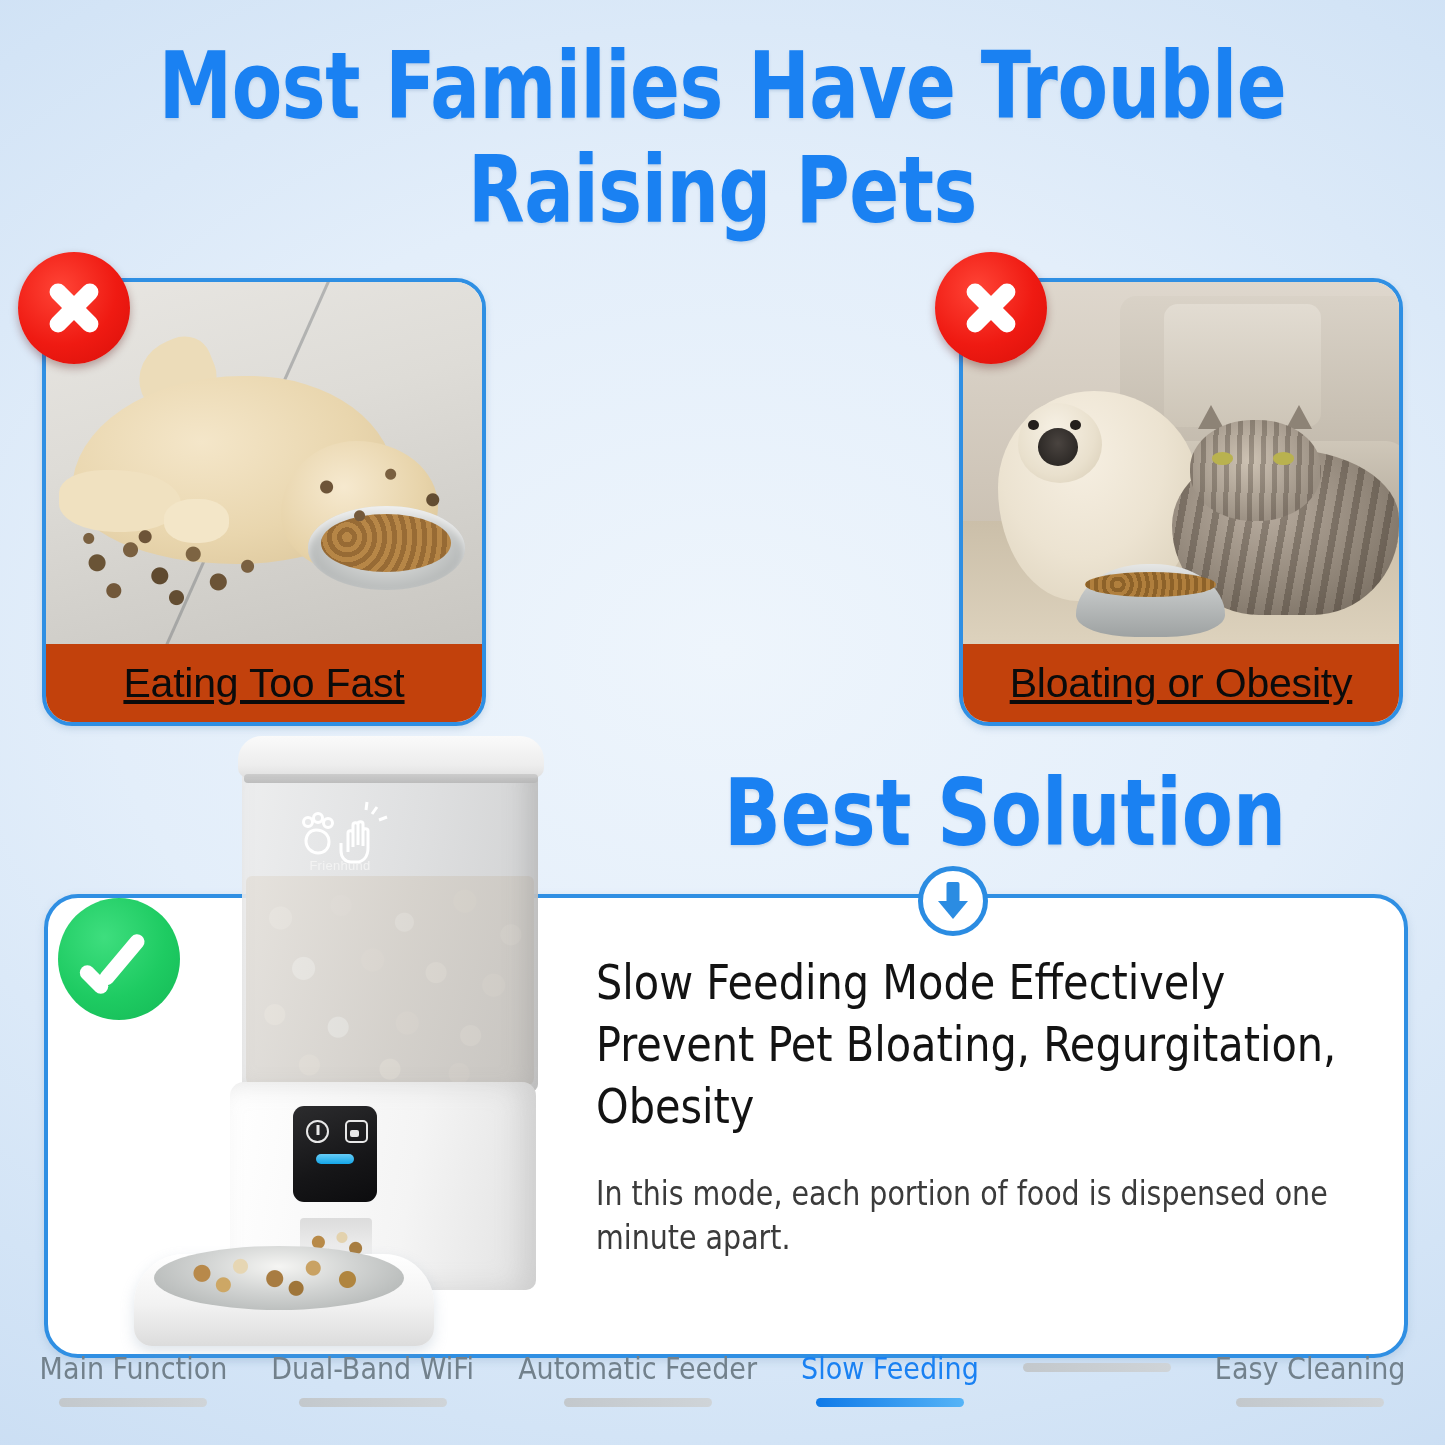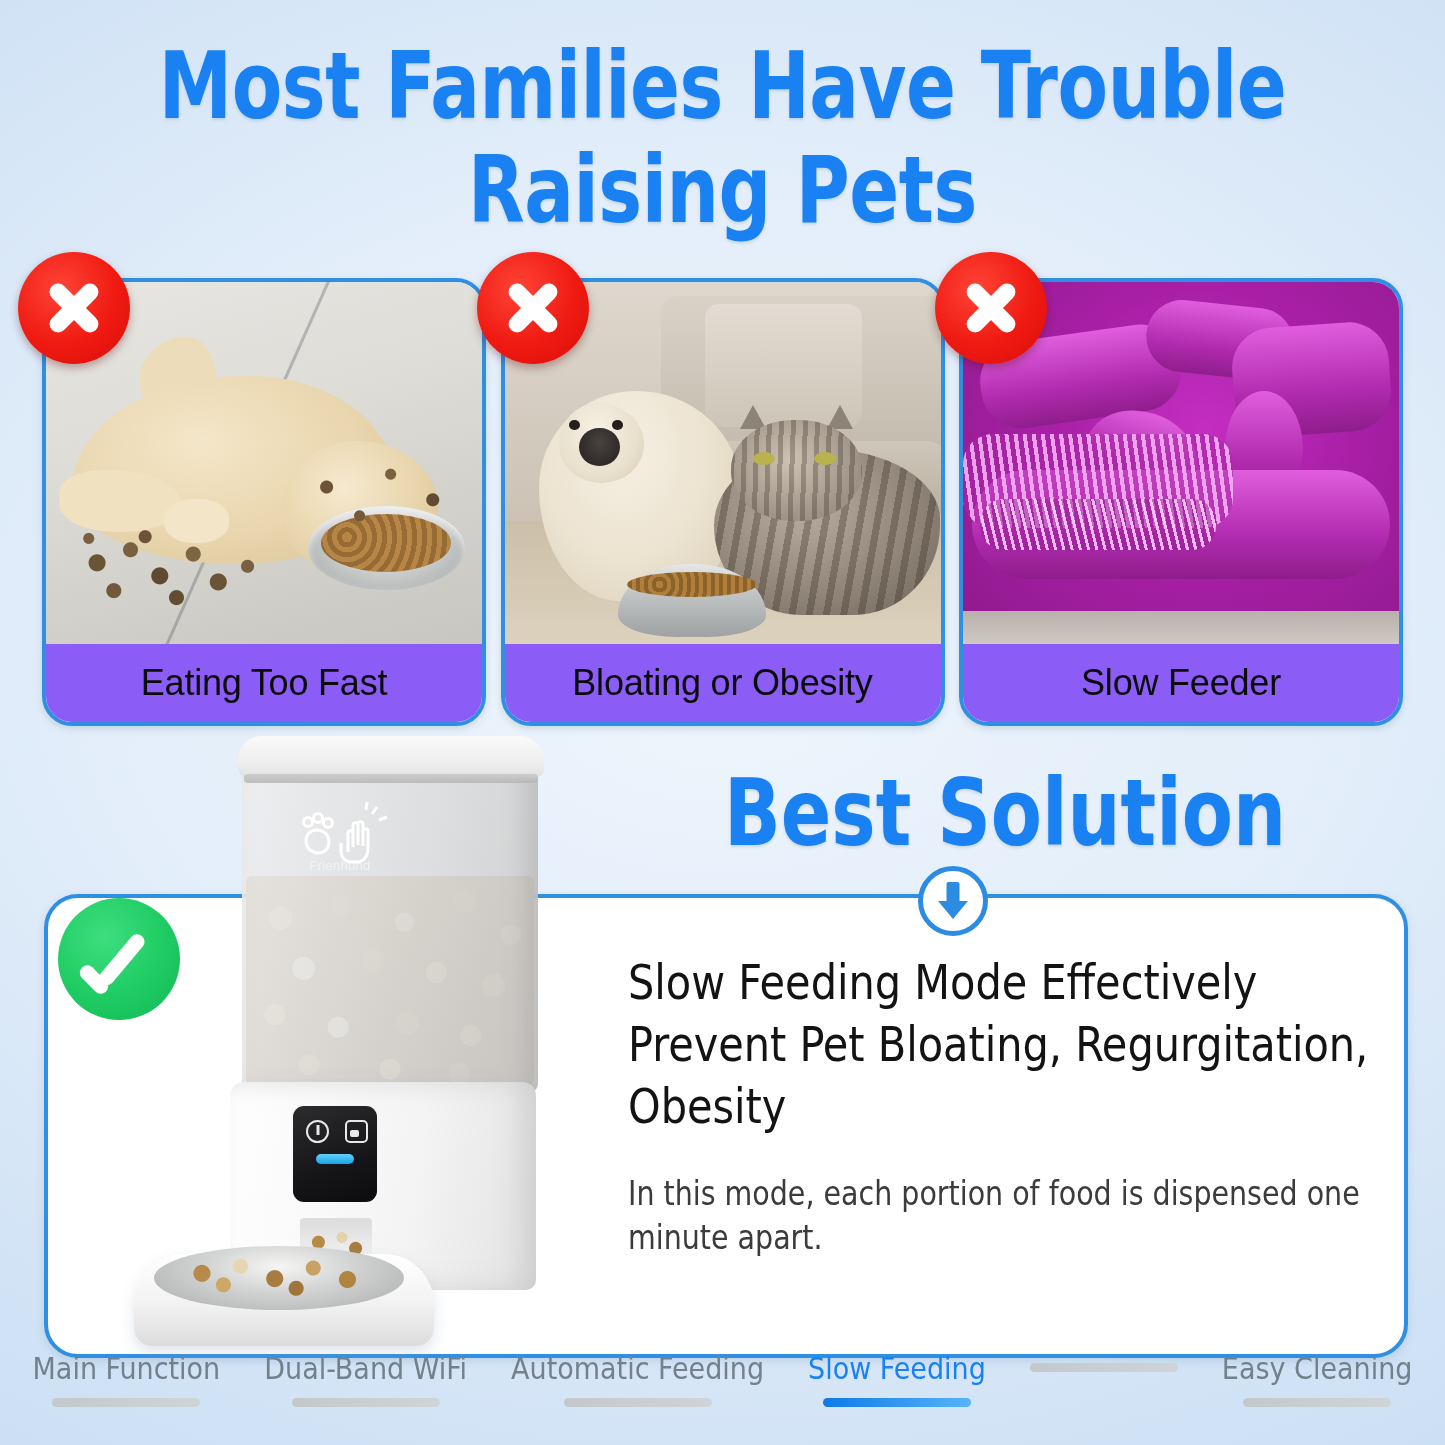--- a/index.html
+++ b/index.html
@@ -44,24 +44,25 @@
     background:#f6f8f9;
     box-shadow:0 3px 7px rgba(120,155,190,.30);
     overflow:visible;
   }
   .card-clip{
     position:absolute;inset:0;border-radius:26px;overflow:hidden;
     display:flex;flex-direction:column;
   }
   .card-photo{position:relative;flex:1 1 auto;overflow:hidden;}
   .card-caption{
-    flex:0 0 78px;background:#8b5cf6;
+    flex:0 0 78px;background:#c2410c;
     display:flex;align-items:center;justify-content:center;
-    color:#0b0b0b;font-size:36px;letter-spacing:-0.2px;
+    color:#0b0b0b;font-size:41px;letter-spacing:-0.2px;
     font-family:"Liberation Sans",sans-serif;
+    text-decoration:underline;
   }
   .badge-x{
     position:absolute;left:-28px;top:-30px;width:112px;height:112px;
     border-radius:50%;
     background:radial-gradient(circle at 38% 33%, #ff4436 0%, #ef1a12 55%, #d80f09 100%);
     box-shadow:0 4px 9px rgba(90,20,20,.35);
     z-index:6;
   }
   .badge-x:before,.badge-x:after{
     content:"";position:absolute;left:50%;top:50%;
@@ -377,21 +378,21 @@
       radial-gradient(circle at 14% 44%, #b8894a 0 8px, transparent 9px),
       radial-gradient(circle at 32% 28%, #e6d6b3 0 7px, transparent 8px),
       radial-gradient(circle at 48% 56%, #a87c41 0 8px, transparent 9px),
       radial-gradient(circle at 66% 32%, #c9a263 0 7px, transparent 8px),
       radial-gradient(circle at 82% 58%, #b0853f 0 8px, transparent 9px),
       radial-gradient(circle at 24% 70%, #cda765 0 7px, transparent 8px),
       radial-gradient(circle at 58% 78%, #9f7539 0 7px, transparent 8px);
   }
 
   
-  .panel-text{position:absolute;left:628px;top:952px;width:790px;z-index:8;}
+  .panel-text{position:absolute;left:596px;top:952px;width:790px;z-index:8;}
   .panel-head{
     color:#131313;font-size:48px;line-height:1.29;
     font-family:"Liberation Sans Narrow","DejaVu Sans Condensed","Liberation Sans",sans-serif;
     transform:scaleX(0.96);transform-origin:left top;
   }
   .panel-sub{
     margin-top:34px;color:#3b3b3b;font-size:33px;line-height:1.35;
     font-family:"Liberation Sans Narrow","DejaVu Sans Condensed","Liberation Sans",sans-serif;
     transform:scaleX(0.96);transform-origin:left top;
   }
@@ -469,38 +470,20 @@
           <div class="cat-eye l"></div>
           <div class="cat-eye r"></div>
           <div class="bowl2"></div>
           <div class="bowl2-food"></div>
         </div>
         <div class="card-caption">Bloating or Obesity</div>
       </div>
       <div class="badge-x"></div>
     </div>
 
-    <div class="card">
-      <div class="card-clip">
-        <div class="card-photo">
-          <div class="ph-purple"></div>
-          <div class="pr-ridge pr1"></div>
-          <div class="pr-ridge pr2"></div>
-          <div class="pr-ridge pr3"></div>
-          <div class="pr-ridge pr4"></div>
-          <div class="pr-ridge pr5"></div>
-          <div class="pr-ridge pr6"></div>
-          <div class="chew"></div>
-          <div class="chew2"></div>
-          <div class="pr-floor"></div>
-        </div>
-        <div class="card-caption">Slow Feeder</div>
-      </div>
-      <div class="badge-x"></div>
-    </div>
 
   </div>
 
   <div class="best">Best Solution</div>
 
   <div class="panel"></div>
 
   <div class="arrow-badge">
     <div class="shaft"></div>
     <div class="head"></div>
@@ -547,21 +530,21 @@
   <div class="tabs">
     <div class="tab">
       <div class="tab-label">Main Function</div>
       <div class="tab-bar"></div>
     </div>
     <div class="tab">
       <div class="tab-label">Dual-Band WiFi</div>
       <div class="tab-bar"></div>
     </div>
     <div class="tab">
-      <div class="tab-label">Automatic Feeding</div>
+      <div class="tab-label">Automatic Feeder</div>
       <div class="tab-bar"></div>
     </div>
     <div class="tab active">
       <div class="tab-label">Slow Feeding</div>
       <div class="tab-bar"></div>
     </div>
     <div class="tab">
       <div class="tab-bar"></div>
     </div>
     <div class="tab">

